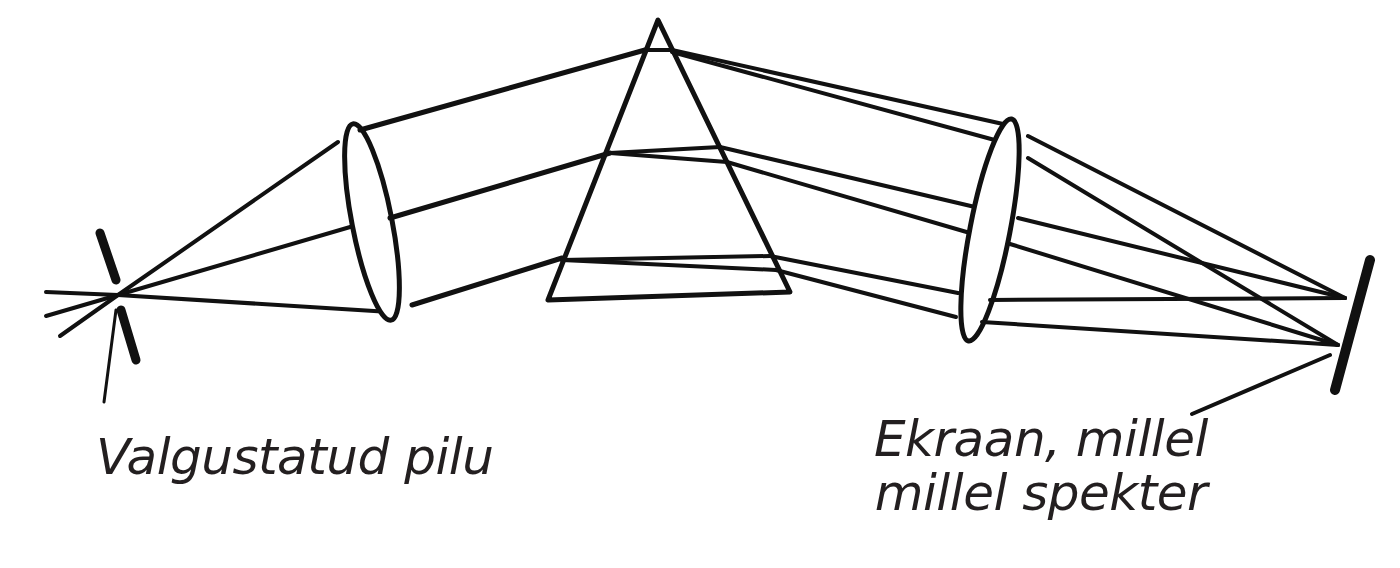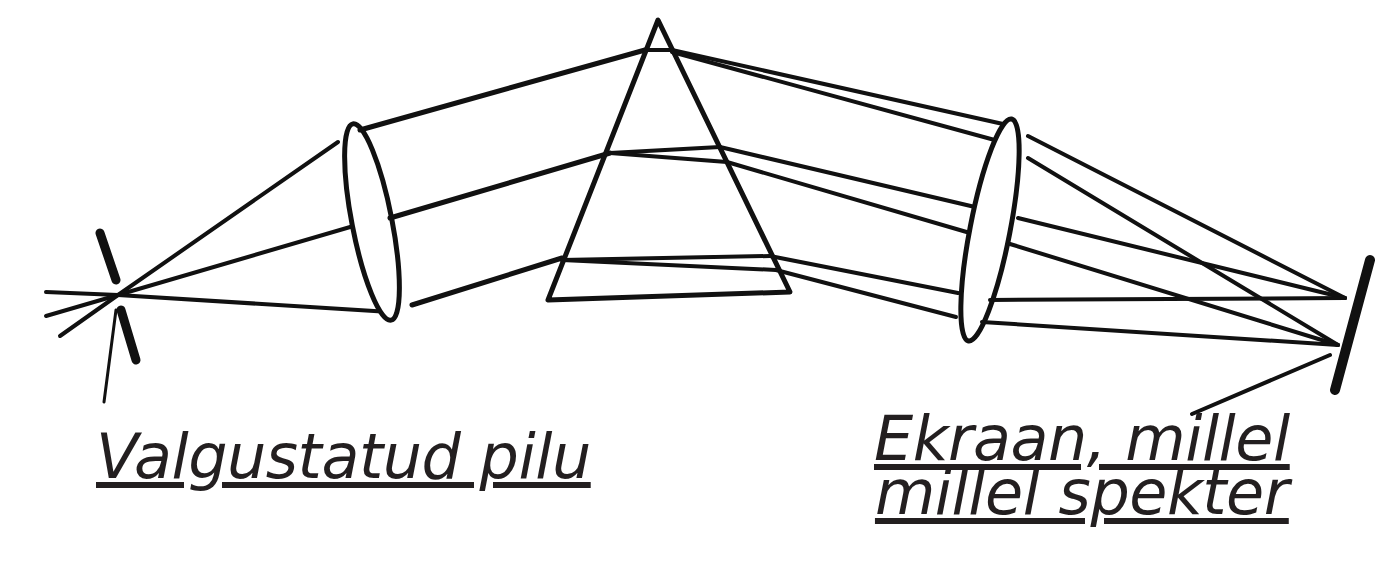--- a/index.html
+++ b/index.html
@@ -3,24 +3,23 @@
   <meta charset="utf-8">
   <style>
     html, body { margin: 0; padding: 0; background: #ffffff; }
     body { width: 1400px; height: 568px; position: relative; overflow: hidden; }
     svg.diagram { position: absolute; left: 0; top: 0; }
     .label {
       position: absolute;
       font-family: "DejaVu Sans", sans-serif;
       font-style: italic;
       color: #231f20;
-      font-size: 62px;
+      font-size: 50px;
       line-height: 54px;
       white-space: nowrap;
-      text-decoration: underline;
     }
     .label-slit { left: 96px; top: 430px; letter-spacing: -0.5px; }
     .label-screen { left: 830px; top: 412px; text-align: center; letter-spacing: -0.5px; }
     .label-screen span { display: block; margin-left: 44px; }
   </style>
 </head>
 <body>
 
 <svg class="diagram" width="1400" height="568" viewBox="0 0 1400 568" xmlns="http://www.w3.org/2000/svg">
   <g stroke="#111" fill="none" stroke-linecap="round" stroke-linejoin="round">

